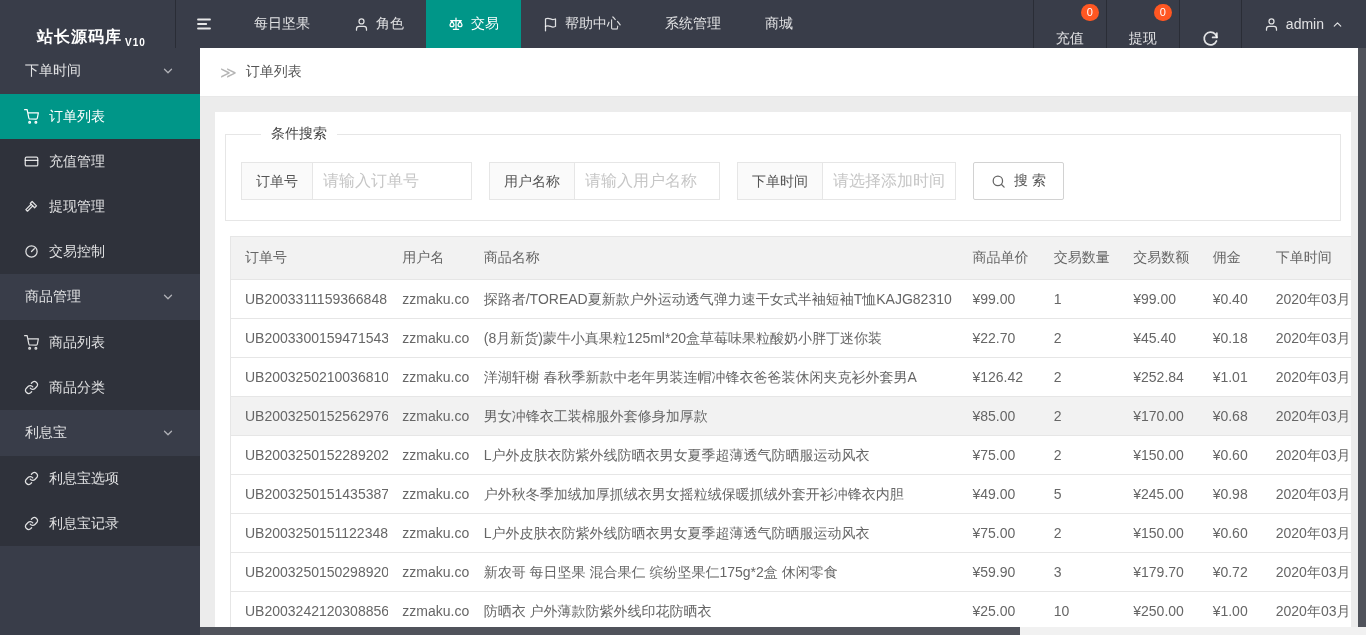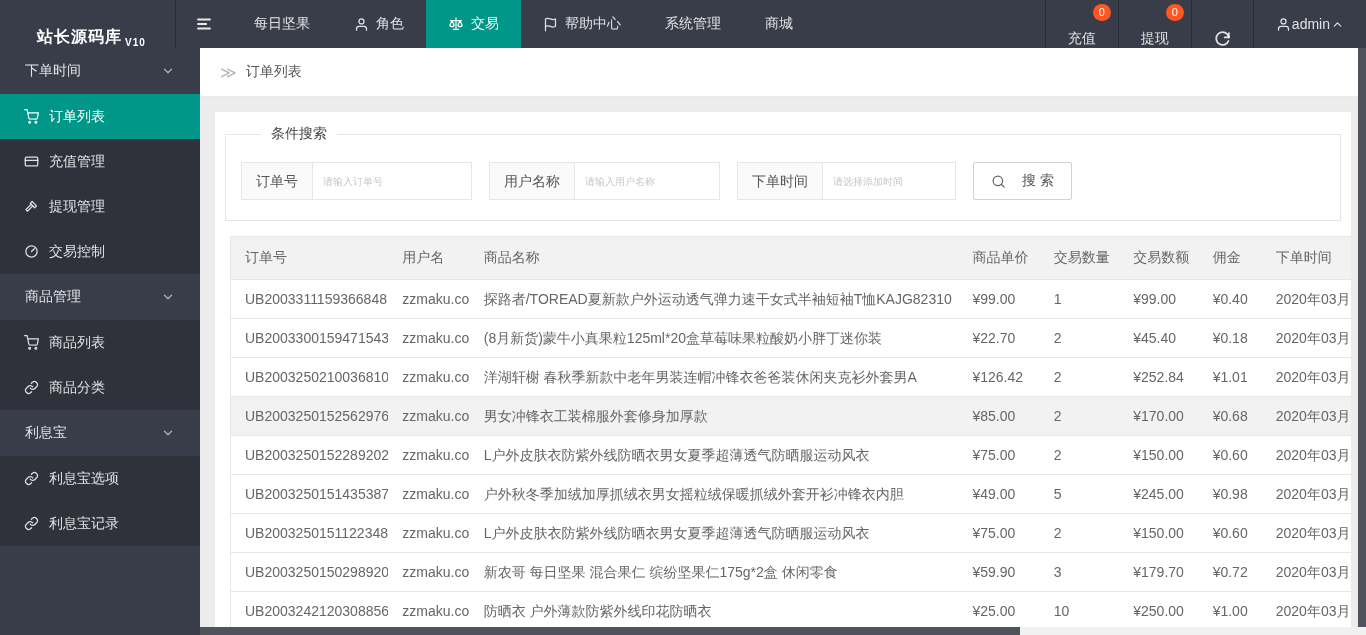--- a/index.html
+++ b/index.html
@@ -22,21 +22,21 @@
   .nav { display:flex; align-items:stretch; }
   .nav-item { display:flex; align-items:center; gap:7px; padding:0 22px;
     color:rgba(255,255,255,.85); cursor:pointer; }
   .nav-item.active { background:var(--accent,#009688); color:#fff; }
   .tb-right { margin-left:auto; display:flex; align-items:stretch; }
   .tb-action { position:relative; display:flex; align-items:flex-end; padding:0 22px;
     color:rgba(255,255,255,.85); cursor:pointer; border-left:1px solid rgba(0,0,0,.25); }
   .badge { position:absolute; top:4px; right:7px; min-width:18px; height:17px;
     background:var(--badge,#FF5722); color:#fff; font-size:11px; line-height:17px;
     text-align:center; border-radius:9px; padding:0 5px; }
-  .tb-user { display:flex; align-items:center; gap:1px; }
+  .tb-user { display:flex; align-items:center; gap:7px; }
 
   
   .sidebar { position:absolute; top:48px; left:0; bottom:0; width:200px;
     background:var(--header-bg,#393D49); z-index:20; }
   .side-group-title { height:46px; display:flex; align-items:center;
     padding:0 25px; color:rgba(255,255,255,.85); cursor:pointer; }
   .side-group-title .chev { margin-left:auto; color:rgba(255,255,255,.6); }
   .side-sub { background:var(--submenu-bg,#2F323B); }
   .side-item { height:45px; display:flex; align-items:center; gap:10px;
     padding:0 10px 0 24px; color:rgba(255,255,255,.85); cursor:pointer; }
@@ -53,24 +53,24 @@
   .card { position:absolute; top:112px; left:215px; width:1136px; bottom:8px;
     background:#fff; overflow:hidden; z-index:5; }
 
   fieldset.search-box { margin:13px 10px 0 10px; border:1px solid #e6e6e6; padding:14px 15px 20px 15px; }
   fieldset.search-box legend { margin-left:20px; padding:0 10px; color:#444; font-size:14px;font-family:Liberation Mono, monospace; }
   .form-row { display:flex; align-items:center; gap:17px; margin-top:5px; }
   .inline-group { display:flex; }
   .ig-label { border:1px solid #e6e6e6; background:#fafafa; color:#555;
     padding:0 14px; height:38px; line-height:36px; white-space:nowrap; }
   .ig-input { border:1px solid #e6e6e6; margin-left:-1px; height:38px; width:160px;
-    padding:0 10px; font-size:10px; color:#555; outline:none;
+    padding:0 10px; font-size:16px; color:#555; outline:none;
     font-family:"Liberation Sans","DejaVu Sans",sans-serif; }
   .ig-input::placeholder { color:#c6c6c6; }
-  .btn-search { display:flex; align-items:center; gap:16px; height:38px; padding:0 17px;
+  .btn-search { display:flex; align-items:center; gap:8px; height:38px; padding:0 17px;
     background:#fff; border:1px solid #d2d2d2; border-radius:2px; color:#555;
     font-size:14px; cursor:pointer; font-family:inherit; }
   .btn-search svg { color:#666; }
 
   .table-wrap { margin:15px 0 0 15px; overflow:hidden; }
   table.orders { table-layout:fixed; width:1185px; border-collapse:collapse;
     font-size:14px; color:#666; border:1px solid #e6e6e6; }
   table.orders th { background:#f2f2f2; font-weight:normal; text-align:left;
     color:#666; padding:12px 14px; white-space:nowrap; overflow:hidden; }
   table.orders td { padding:11px 14px; border-top:1px solid #e6e6e6;

